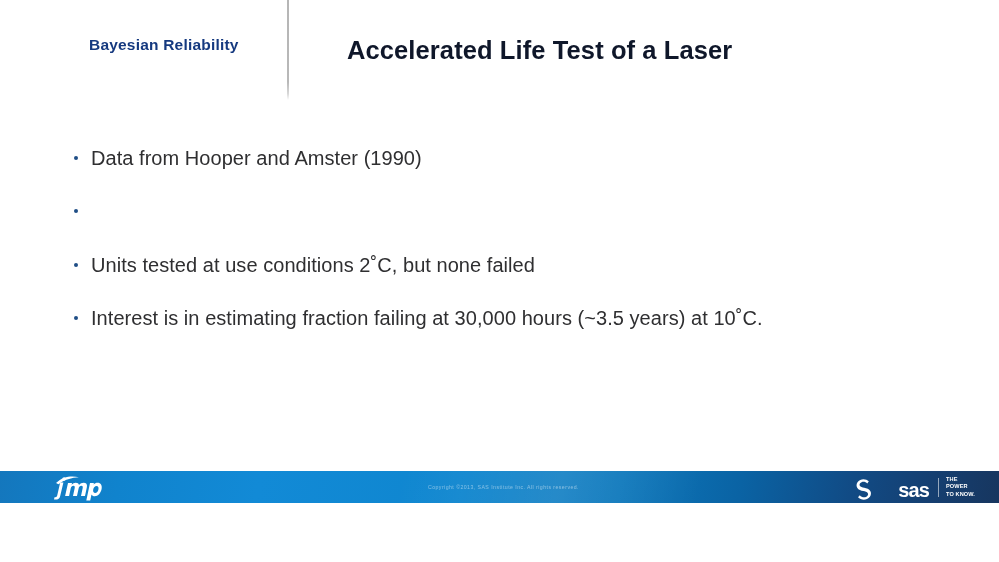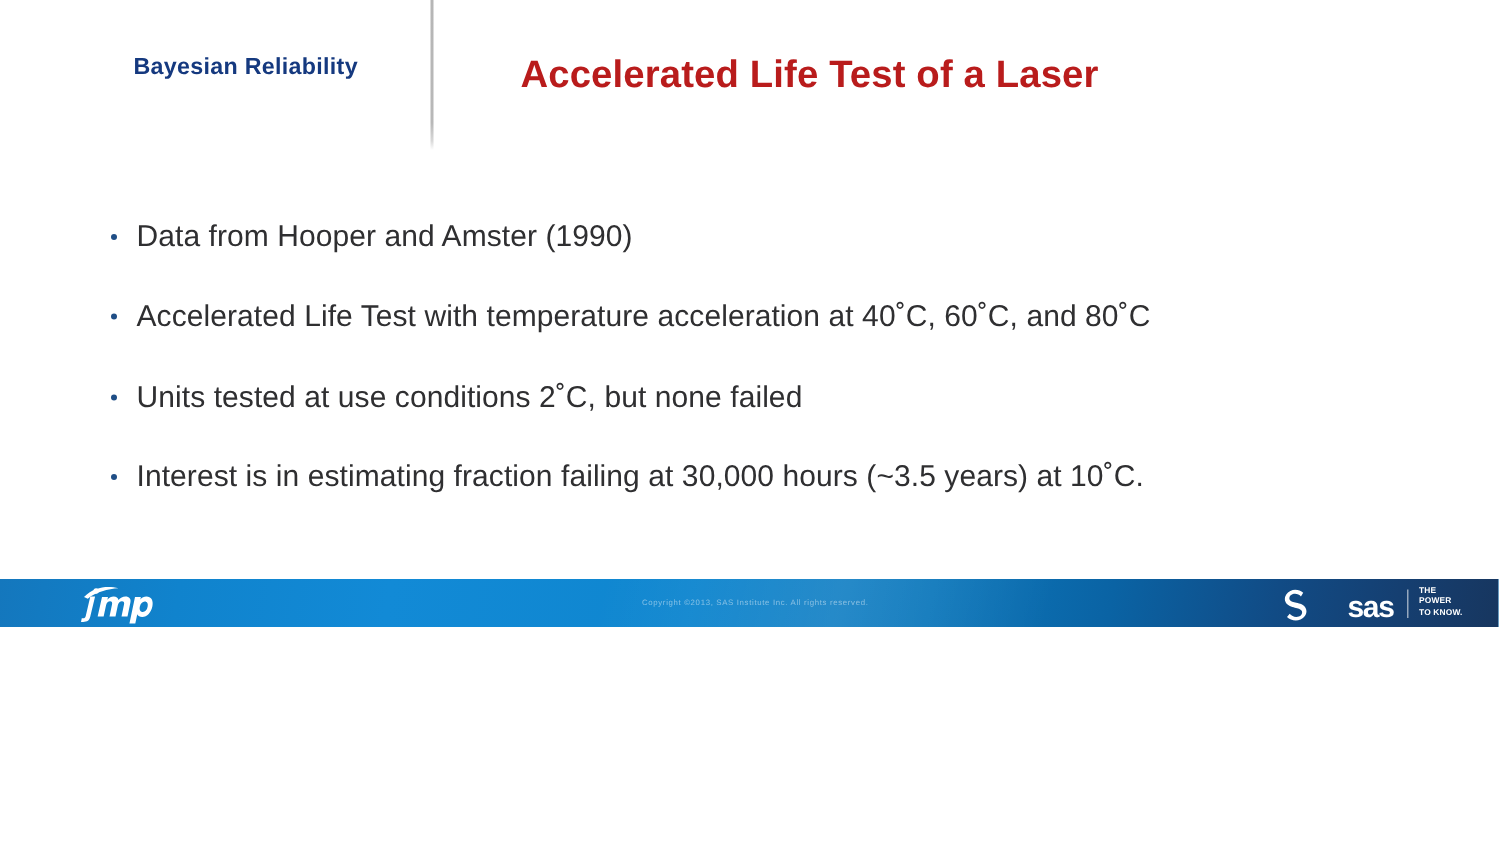--- a/index.html
+++ b/index.html
@@ -11,21 +11,21 @@
     width: 999px;
     height: 562px;
     overflow: hidden;
     font-family: "Liberation Sans", sans-serif;
     -webkit-font-smoothing: antialiased;
   }
 
   #slide {
     position: relative;
     width: 999px;
-    height: 418px;
+    height: 503px;
     background: #ffffff;
   }
 
   
   #header {
     position: absolute;
     left: 0;
     top: 0;
     width: 999px;
     height: 105px;
@@ -55,21 +55,21 @@
                 #d9d9d9 94%,
                 rgba(255,255,255,0) 100%);
   }
 
   #slide-title {
     position: absolute;
     left: 347px;
     top: 36px;
     font-size: 25.5px;
     font-weight: bold;
-    color: #b91c1c;
+    color: #0f172a;
     letter-spacing: 0.1px;
     white-space: nowrap;
   }
 
   
   #bullet-list {
     position: absolute;
     left: 70px;
     top: 131px;
     width: 880px;
@@ -235,21 +235,20 @@
 
   <div id="bullet-list">
 
     <div class="bullet-row">
       <span class="bullet-marker"></span>
       <span class="bullet-text">Data from Hooper and Amster (1990)</span>
     </div>
 
     <div class="bullet-row">
       <span class="bullet-marker"></span>
-      <span class="bullet-text">Accelerated Life Test with temperature acceleration at 40˚C, 60˚C, and 80˚C</span>
     </div>
 
     <div class="bullet-row">
       <span class="bullet-marker"></span>
       <span class="bullet-text">Units tested at use conditions 2˚C, but none failed</span>
     </div>
 
 
     <div class="bullet-row">
       <span class="bullet-marker"></span>

